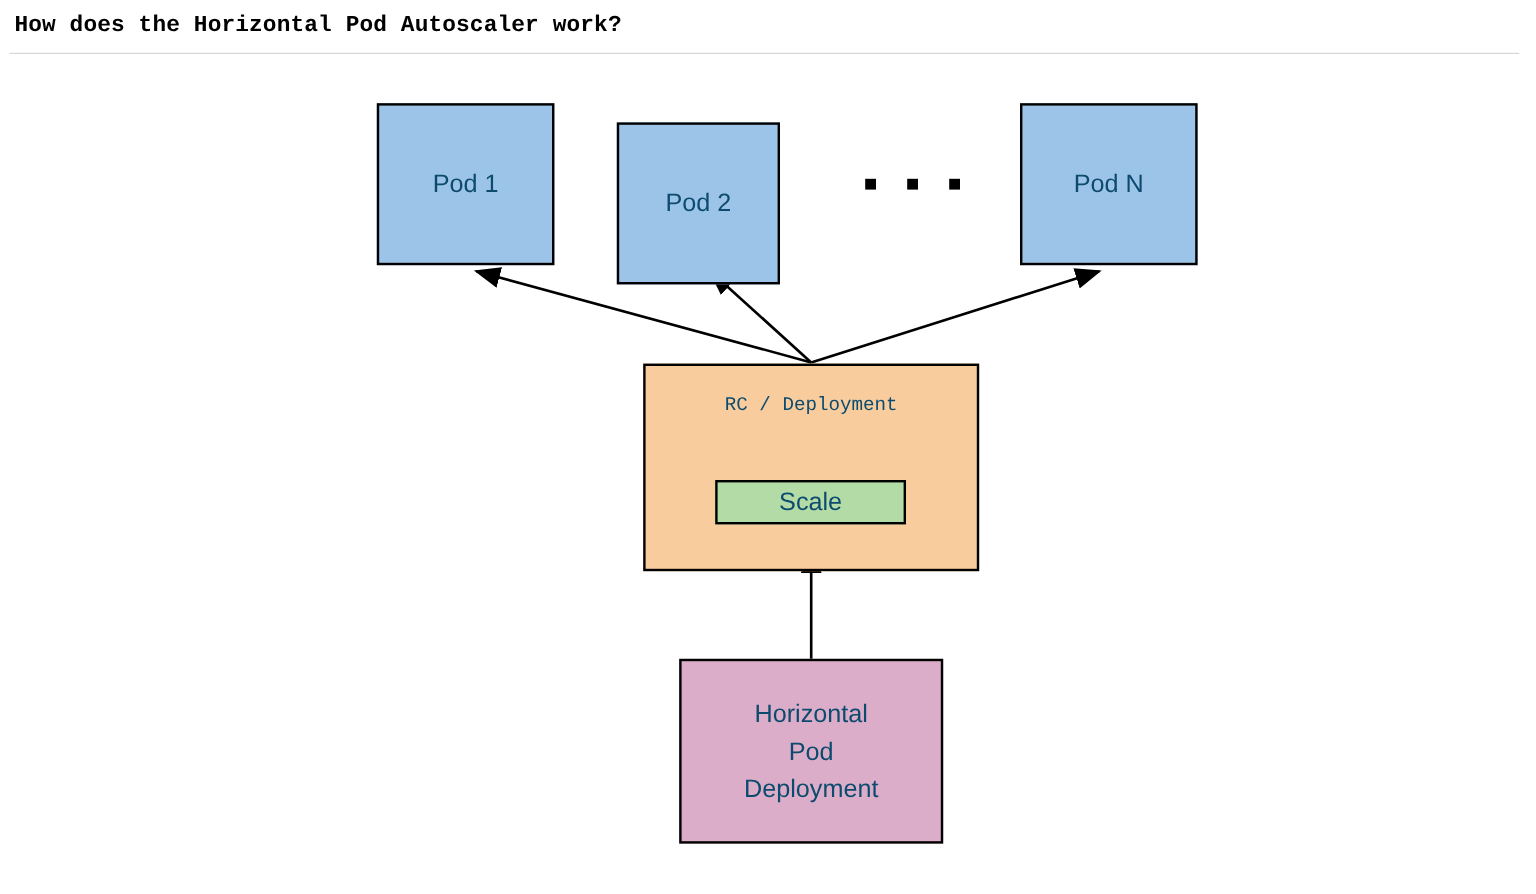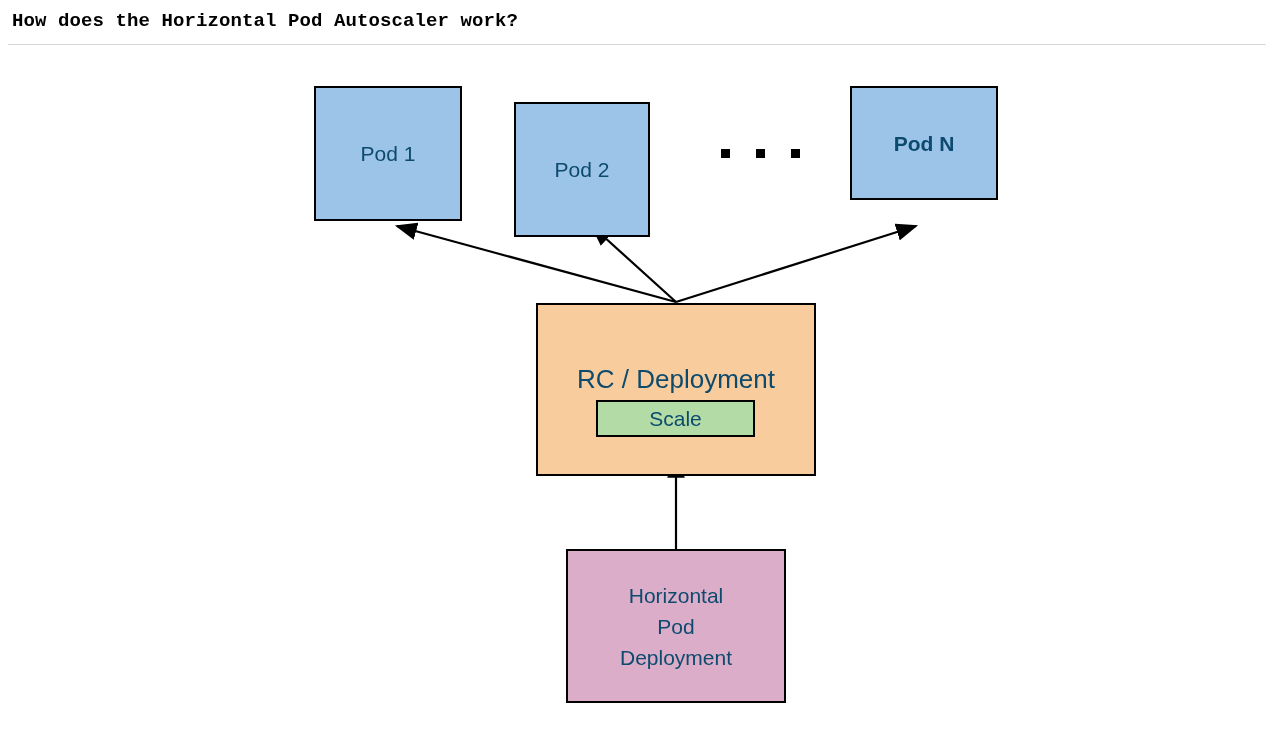--- a/index.html
+++ b/index.html
@@ -75,29 +75,30 @@
     line-height: 31px;
     color: #0c4a6e;
   }
   .node-pod      { background: #9cc3e8; }
   .node-rc       { background: #f8cc9c; }
   .node-scale    { background: #b2dba5; }
   .node-hpa      { background: #dcadc9; }
 
   .pod1  { left: 314px; top: 40px;  width: 148px; height: 135px; }
   .pod2  { left: 514px; top: 56px;  width: 136px; height: 135px; }
-  .podn  { left: 850px; top: 40px;  width: 148px; height: 114px; font-weight: bold; }
+  .podn  { left: 850px; top: 40px;  width: 148px; height: 135px; }
 
   .rc    { left: 536px; top: 257px; width: 280px; height: 173px;
            align-items: flex-start; justify-content: center; }
   .rc-label {
-    margin-top: 62px;
-    font-size: 26px;
+    margin-top: 21px;
+    font-size: 16px;
     line-height: 25px;
     white-space: nowrap;
+    font-family: Liberation Mono, monospace;
   }
   .scale { left: 596px; top: 354px; width: 159px; height: 37px; }
 
   .hpa   { left: 566px; top: 503px; width: 220px; height: 154px;
            flex-direction: column; }
   .hpa-line { font-size: 21px; line-height: 31px; white-space: nowrap; }
 
   
   .ellipsis-dot {
     position: absolute;

